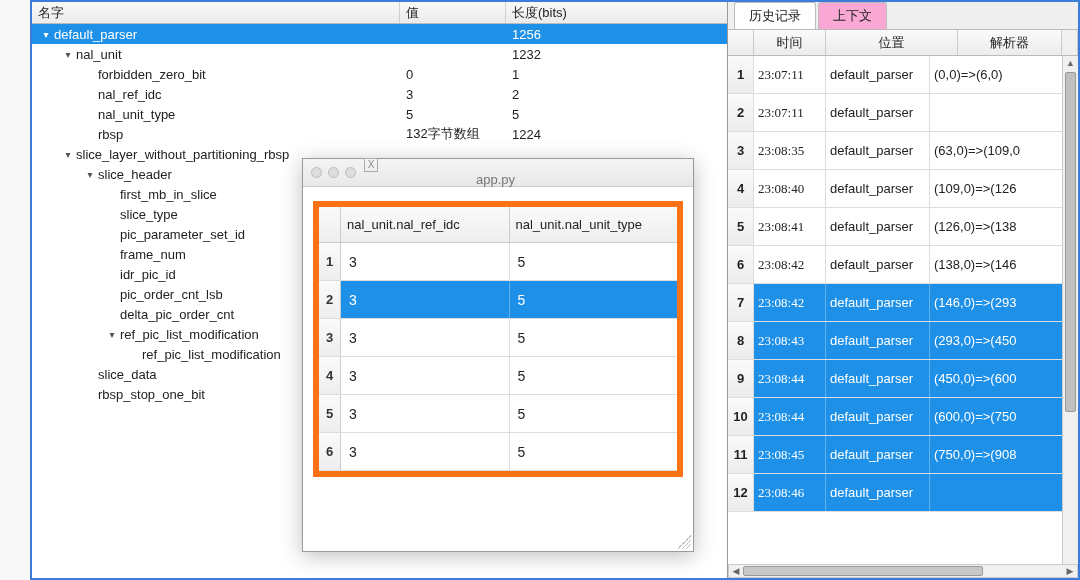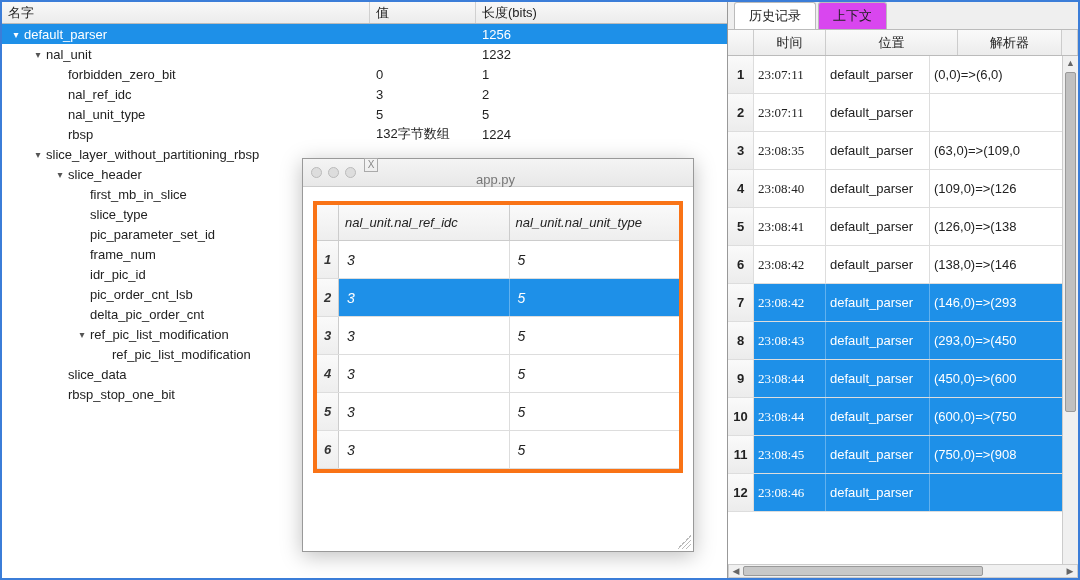--- a/index.html
+++ b/index.html
@@ -10,20 +10,21 @@
       width: 1080px;
       height: 580px;
       overflow: hidden;
       position: relative;
       color: #222;
     }
     .main-container {
       display: flex;
       height: 100%;
       border: 2px solid #3b7dd8;
+      margin-left: 30px;
     }
     .left-panel {
       flex: 1;
       border-right: 1px solid #999;
       background: #fff;
       overflow: hidden;
     }
     .right-panel {
       width: 350px;
       background: #fff;
@@ -71,21 +72,21 @@
       border-bottom:1px solid #bbb;
       height:28px;
       align-items:flex-end;
       padding-left:6px;
       gap:2px;
     }
     .tab {
       padding:4px 14px;
       border:1px solid #bbb;
       border-bottom:none;
-      background:#d946ef;
+      background:#f9a8d4;
       border-radius:3px 3px 0 0;
       font-size:13px;
       cursor:pointer;
     }
     .tab.active { background:#fff; }
     
     .history-wrap {
       flex:1;
       overflow:hidden;
       position:relative;
@@ -186,23 +187,22 @@
       display:flex; align-items:center; justify-content:center;
       font-size:10px; line-height:1; color:#888;
       margin-right:4px;
     }
     .popup-body {
       flex:1;
       padding:14px 10px 10px 10px;
       position:relative;
     }
     .popup-table {
-      border:4px solid #f97316;
+      border:6px solid #f97316;
       width:100%;
-      font-style:italic;
     }
     .popup-thead {
       display:flex;
       height:36px;
       background:linear-gradient(#fafafa,#eee);
       border-bottom:1px solid #ccc;
     }
     .popup-thead .pc-idx { width:22px; border-right:1px solid #ccc; }
     .popup-thead .pc {
       flex:1;

